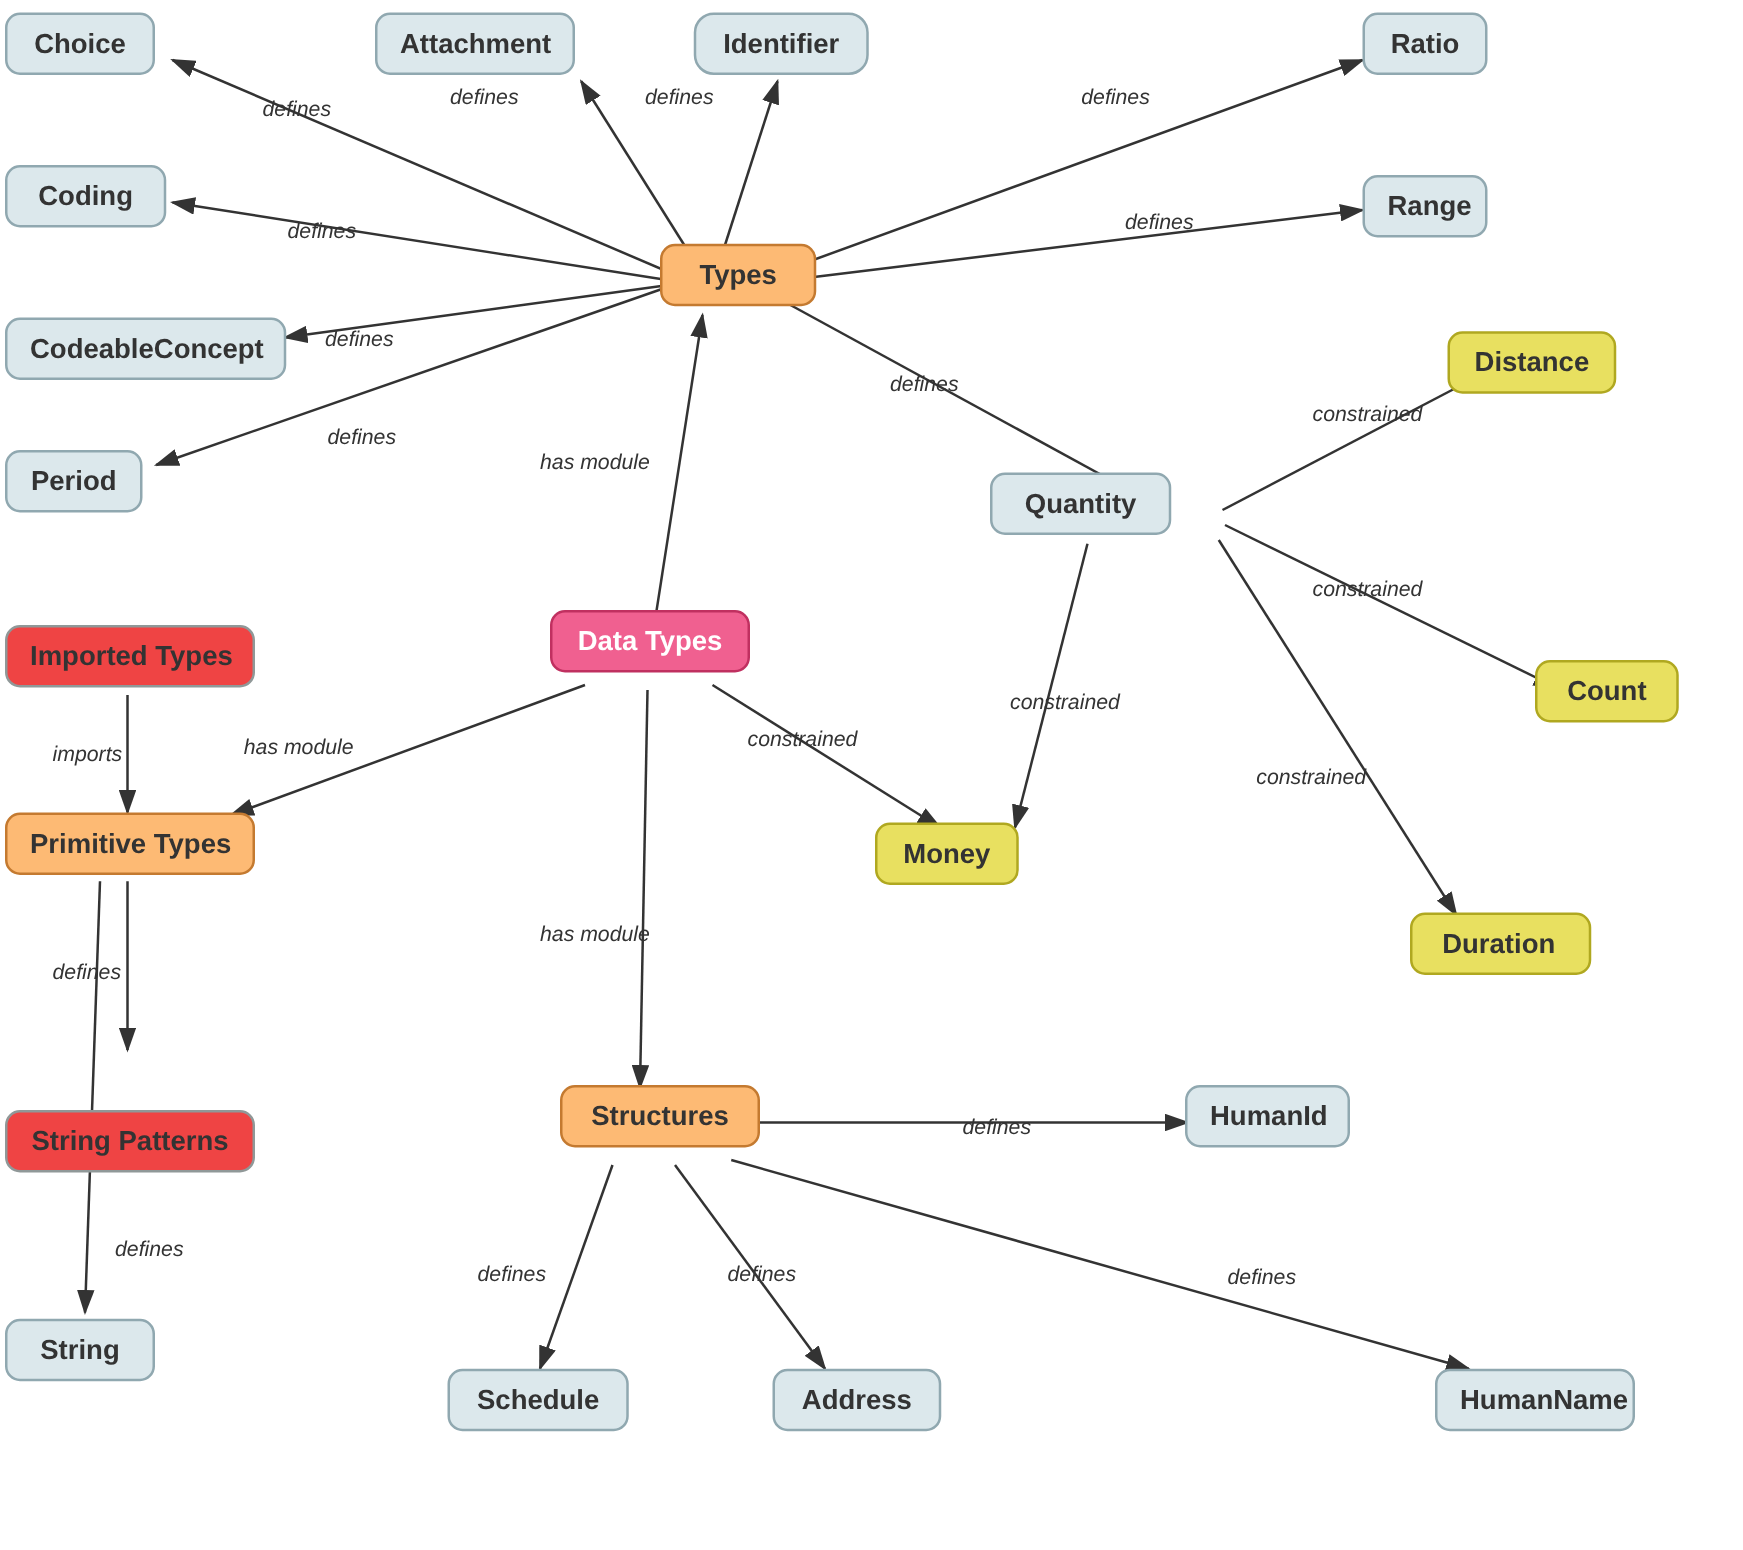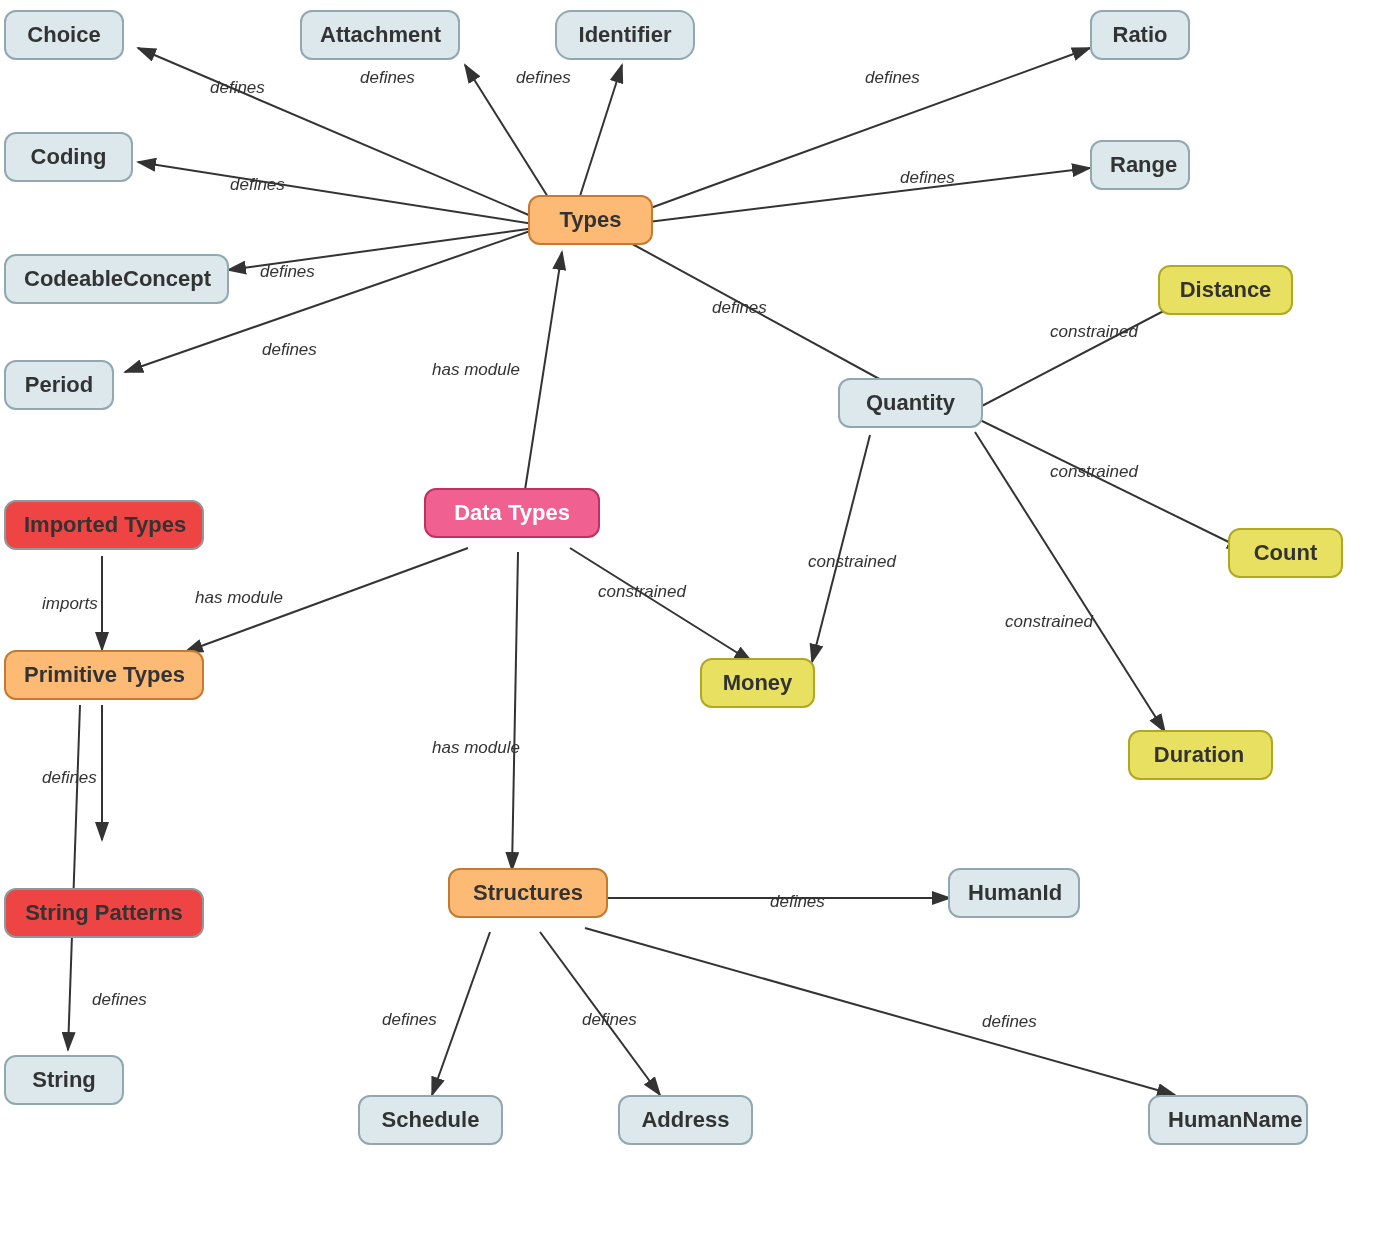--- a/index.html
+++ b/index.html
@@ -170,39 +170,39 @@
 </div>
 <div class="node node-light" style="left:300px;top:10px;width:160px;">
   <span>Attachment</span>
 </div>
 <div class="node node-light" style="left:555px;top:10px;width:140px;border-radius:16px;">
   <span>Identifier</span>
 </div>
 <div class="node node-orange" style="left:528px;top:195px;width:125px;">
   <span>Types</span>
 </div>
-<div class="node node-pink" style="left:424px;top:488px;width:176px;border-radius:12px;">
+<div class="node node-pink" style="left:440px;top:488px;width:160px;border-radius:12px;">
   <span>Data Types</span>
 </div>
 <div class="node node-orange" style="left:448px;top:868px;width:160px;">
   <span>Structures</span>
 </div>
 <div class="node node-light" style="left:358px;top:1095px;width:145px;">
   <span>Schedule</span>
 </div>
 <div class="node node-light" style="left:618px;top:1095px;width:135px;">
   <span>Address</span>
 </div>
 <div class="node node-light" style="left:948px;top:868px;width:132px;">
   <span>HumanId</span>
 </div>
 <div class="node node-light" style="left:1148px;top:1095px;width:160px;">
   <span>HumanName</span>
 </div>
-<div class="node node-light" style="left:838px;top:378px;width:145px;">
+<div class="node node-light" style="left:792px;top:378px;width:145px;">
   <span>Quantity</span>
 </div>
 <div class="node node-light" style="left:1090px;top:10px;width:100px;">
   <span>Ratio</span>
 </div>
 <div class="node node-light" style="left:1090px;top:140px;width:100px;">
   <span>Range</span>
 </div>
 <div class="node node-yellow" style="left:1158px;top:265px;width:135px;">
   <span>Distance</span>

